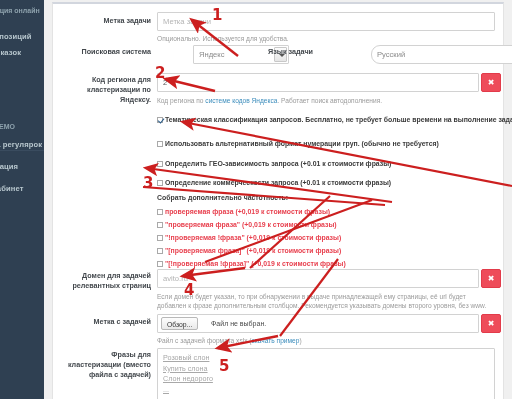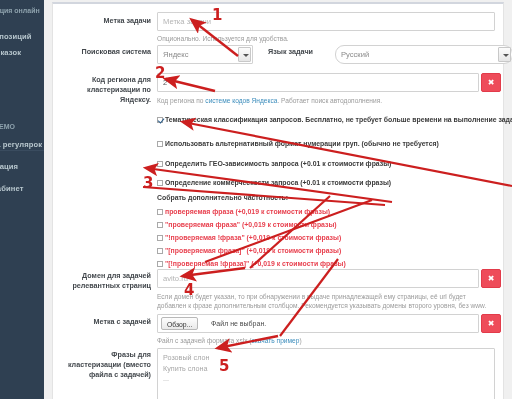--- a/index.html
+++ b/index.html
@@ -103,20 +103,21 @@
   .sel {
     height: 19px;
     border: 1px solid #d2d2d2;
     background: #ffffff;
     font-size: 7.6px;
     color: #8a8a8a;
     line-height: 17px;
     padding: 0 18px 0 5px;
     border-radius: 1px;
     position: relative;
+    margin-left: 36px;
   }
   .sel .arrowbox {
     position: absolute;
     right: 1px; top: 1px;
     width: 13px; height: 15px;
     background: linear-gradient(#fcfcfc,#e6e6e6);
     border: 1px solid #c8c8c8;
     border-radius: 1px;
   }
   .sel .arrowbox::after {
@@ -217,21 +218,21 @@
   
   .ta {
     border: 1px solid #d2d2d2;
     background: #fff;
     border-radius: 1px;
     font-size: 7.2px;
     color: #a8a8a8;
     line-height: 10.5px;
     padding: 4px 5px;
   }
-  .ta div { white-space: nowrap; }
+  .ta div { white-space: nowrap; text-decoration: underline; }
 
   
   #annots {
     position: absolute;
     left: 0; top: 0;
     width: 512px; height: 399px;
     pointer-events: none;
   }
   .anum {
     position: absolute;
@@ -352,20 +353,21 @@
         </div>
         <div class="delbtn" style="left:428px; top:0;">✖</div>
       </div>
 
       <div class="frow" style="top:344px;">
         <div class="flabel" style="top:2px;">Фразы для кластеризации (вместо файла с задачей)</div>
         <div class="fctrl">
           <div class="ta" style="width:338px; height:56px;">
             <div>Розовый слон</div>
             <div>Купить слона</div>
+            <div>Слон недорого</div>
             <div>...</div>
           </div>
         </div>
       </div>
 
     </div>
   </div>
 
   <svg id="annots" viewBox="0 0 512 399" xmlns="http://www.w3.org/2000/svg">
     <defs>

